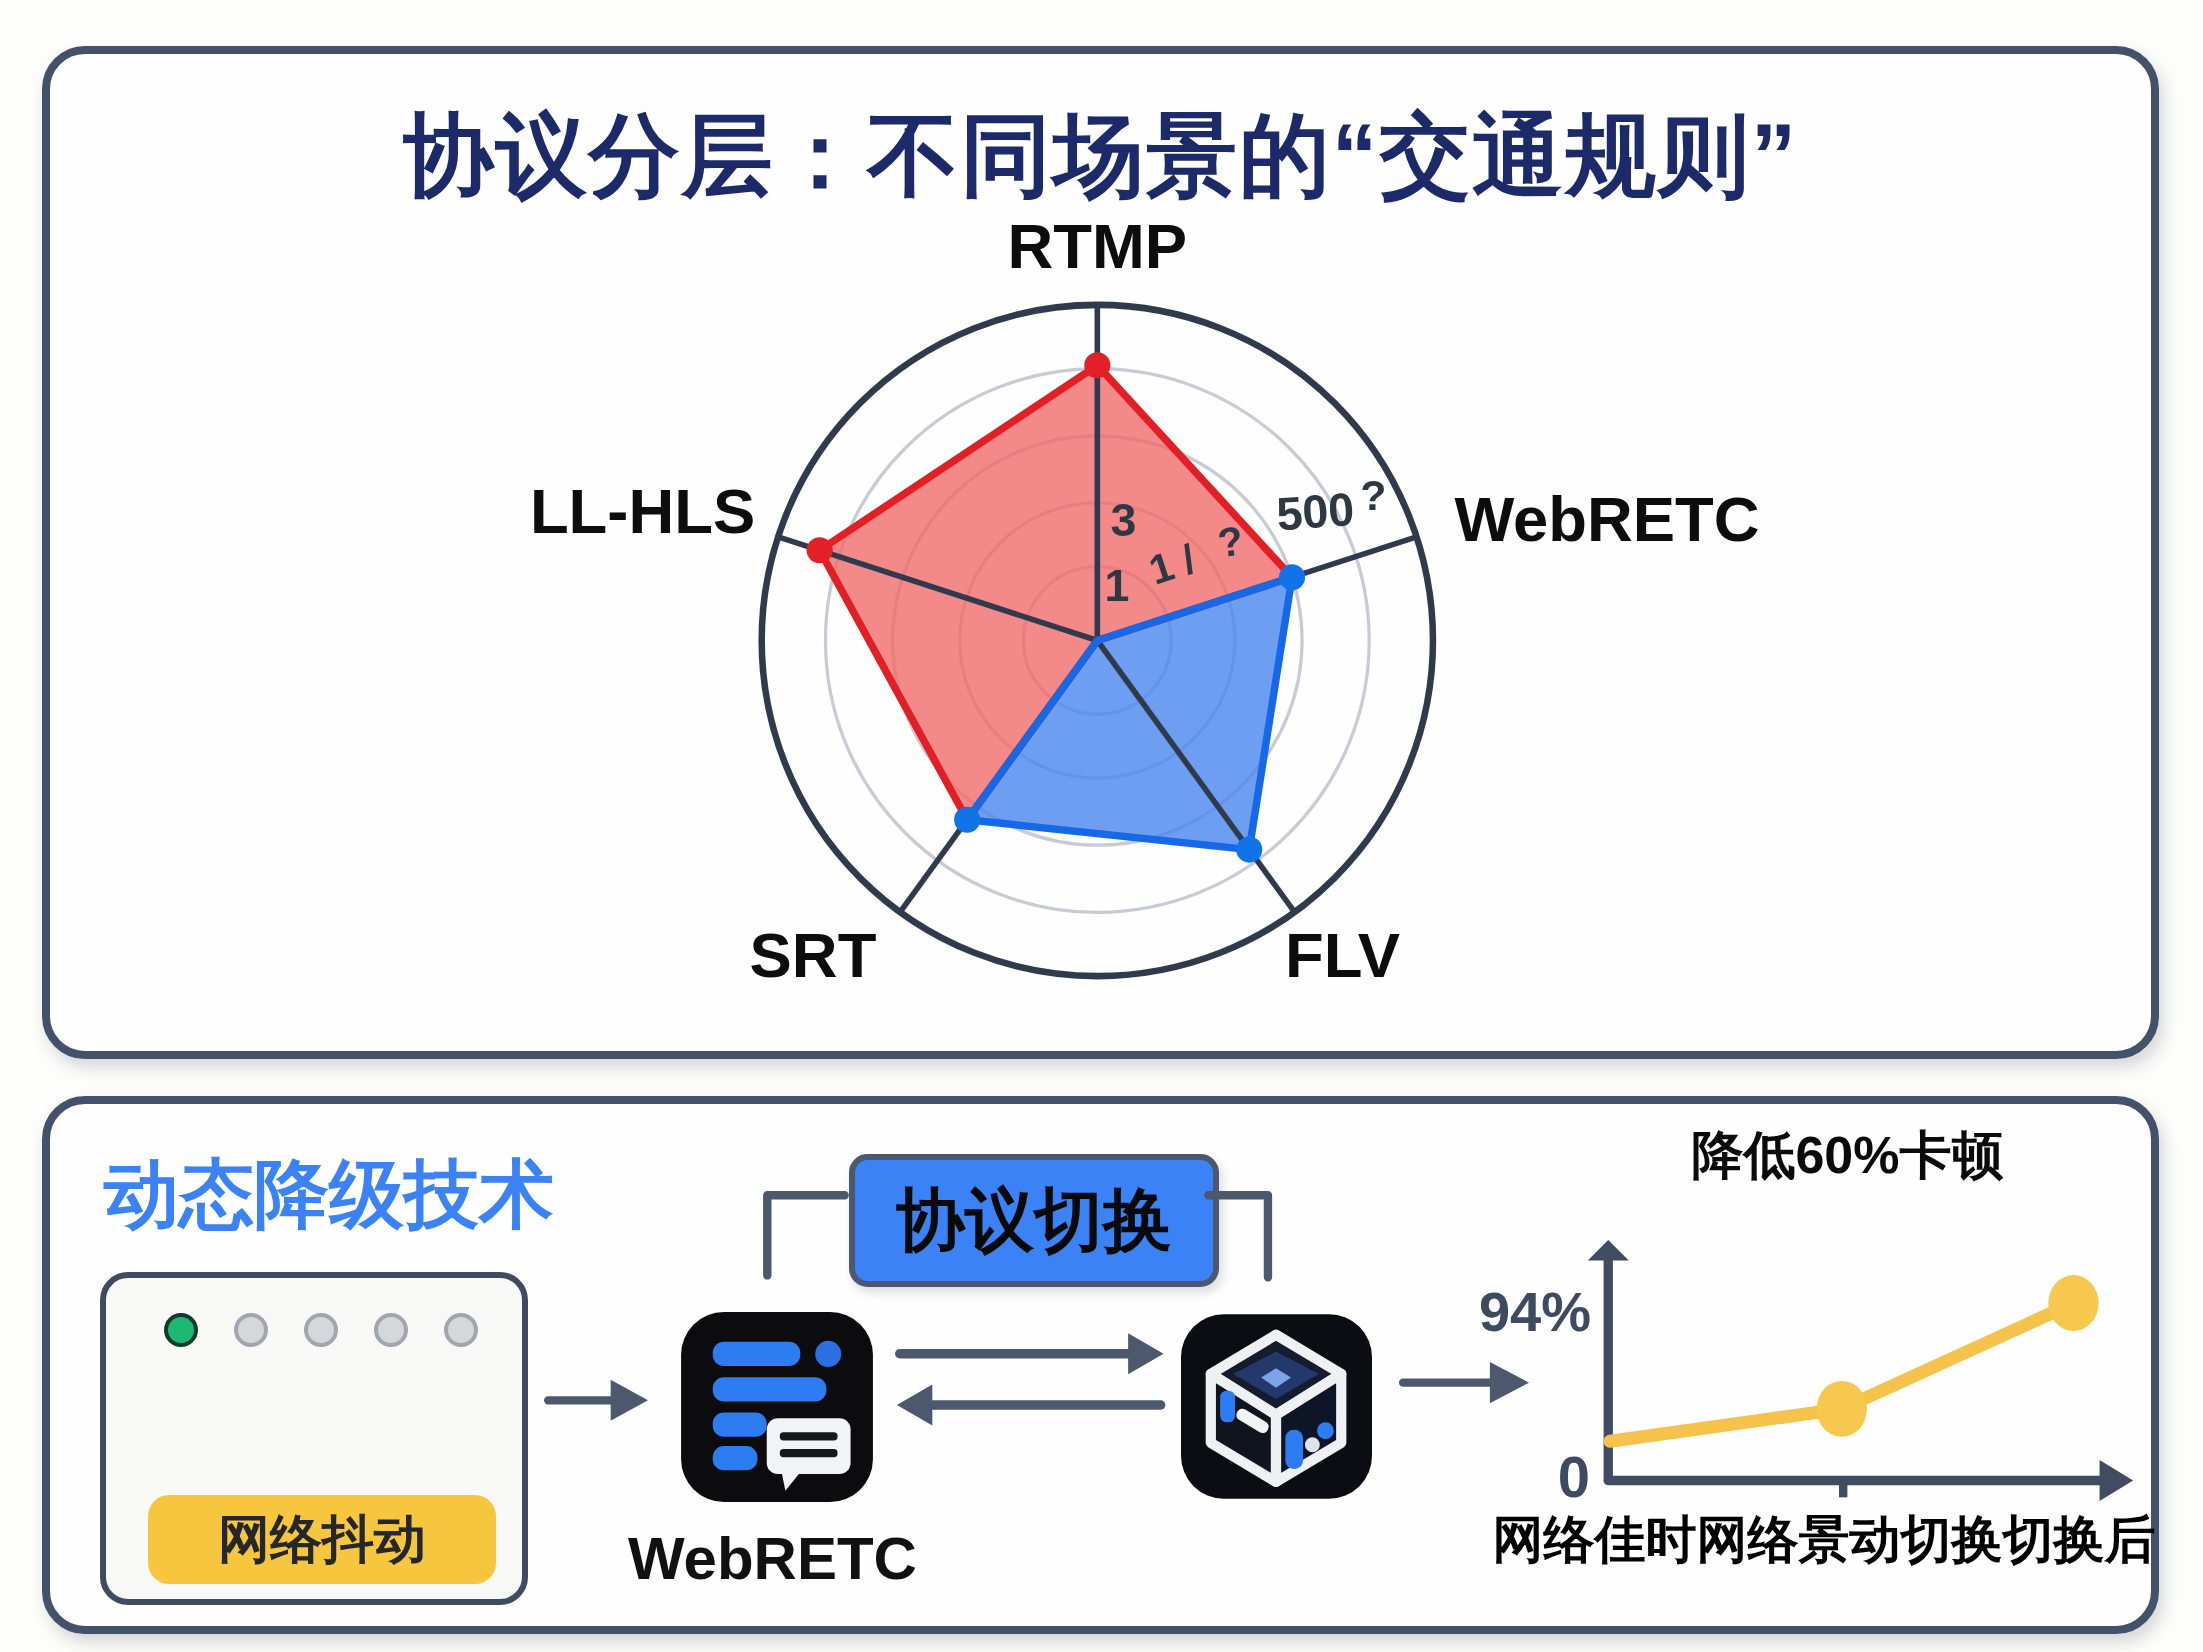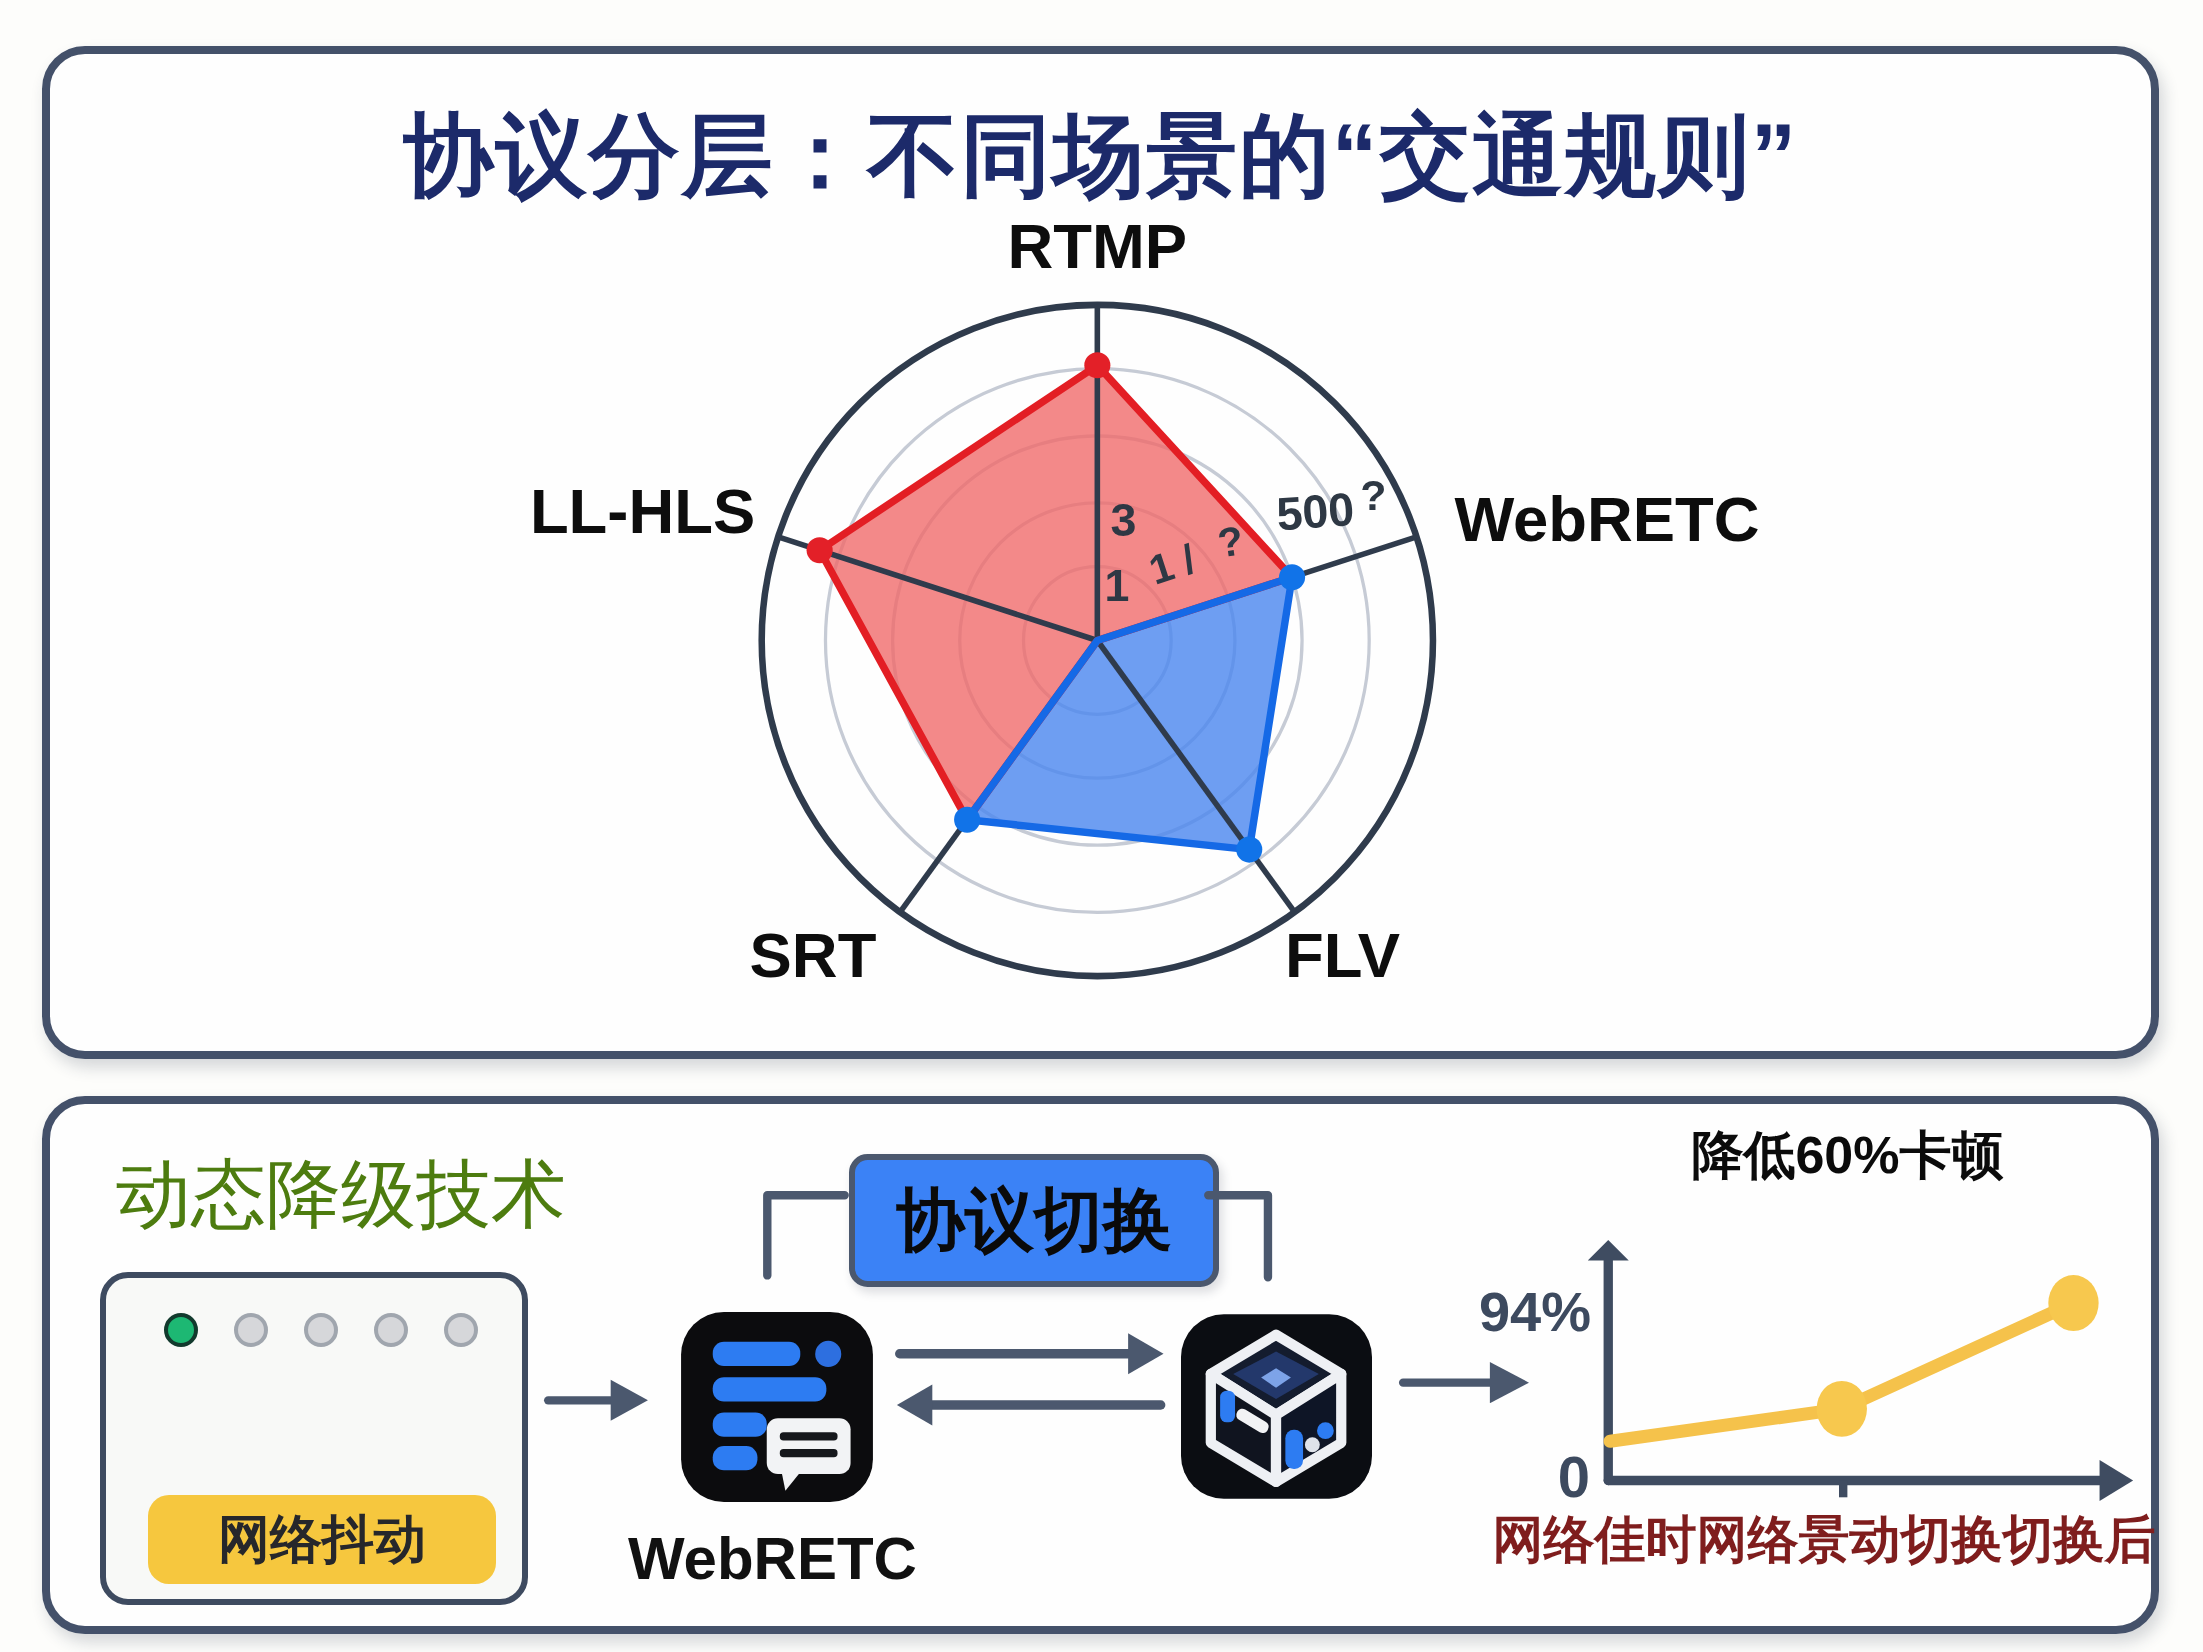--- a/index.html
+++ b/index.html
@@ -3,21 +3,21 @@
 <meta charset="utf-8">
 <style>
   html,body{margin:0;padding:0;background:#fdfdfb;width:2204px;height:1653px;
     font-family:"Liberation Sans",sans-serif;overflow:hidden;position:relative;}
   .panel{position:absolute;background:#fefefe;border:8.4px solid #44516a;border-radius:43px;
     box-shadow:4.7px 8.4px 15px rgba(40,50,70,.18);margin-top:24px;}
   #panel1{left:42px;top:22.4px;width:2101px;height:997px;}
   #panel2{left:42px;top:1072px;width:2101px;height:522px;}
   .p1-title{position:absolute;left:0;right:0;top:41px;text-align:center;
     font-size:91px;font-weight:900;color:#1c2a6a;letter-spacing:1.9px;}
-  .p2-heading{position:absolute;left:66px;top:41px;font-size:75px;font-weight:400;color:#4d7c0f;}
+  .p2-heading{position:absolute;left:54px;top:41px;font-size:75px;font-weight:700;color:#3b82f6;}
   
   .device-card{position:absolute;left:50px;top:168px;width:416px;height:321px;
     background:#f8f9f7;border:6.5px solid #3e4b60;border-radius:28px;}
   .dots{position:absolute;left:58px;top:35px;display:flex;gap:36px;}
   .dot{width:34px;height:34px;border-radius:50%;background:#d6d7da;border:4.7px solid #a0a6ae;box-sizing:border-box;}
   .dot.active{background:#1db873;border-color:#123a2d;}
   .pill{position:absolute;left:42px;width:348px;border-radius:15px;display:flex;
     align-items:center;justify-content:center;font-weight:700;}
   .pill-good{top:98px;height:90px;background:#2bb26a;color:#ffffff;font-size:54px;}
   .pill-jitter{top:217px;height:89px;background:#f6c73e;color:#26272b;font-size:52px;border-radius:21px;}
@@ -27,21 +27,21 @@
     align-items:center;justify-content:center;font-size:69px;font-weight:900;color:#0a0a0a;
     box-shadow:3.7px 5.6px 9.3px rgba(40,50,70,.15);}
   .app-icon{position:absolute;}
   .flow-label{position:absolute;font-size:60px;font-weight:600;color:#111;text-align:center;}
   
   .y-tick{position:absolute;left:1464px;top:1279px;width:127px;text-align:right;
     font-size:56px;font-weight:600;color:#3d4a5f;}
   .o-tick{position:absolute;left:1525px;top:1443px;width:65px;text-align:right;
     font-size:58px;font-weight:600;color:#3d4a5f;}
   .x-label{position:absolute;left:1492px;top:1506px;width:664px;text-align:center;
-    font-size:51px;font-weight:600;color:#7f1d1d;white-space:nowrap;}
+    font-size:51px;font-weight:600;color:#000000;white-space:nowrap;}
   .chart-title{position:absolute;left:1521px;top:1121px;width:653px;text-align:center;
     font-size:52px;font-weight:900;color:#0b0b0b;white-space:nowrap;}
   svg.layer{position:absolute;left:0;top:0;pointer-events:none;}
 </style>
 </head>
 <body>
 
 <div class="panel" id="panel1">
   <div class="p1-title">协议分层：不同场景的“交通规则”</div>
 </div>

